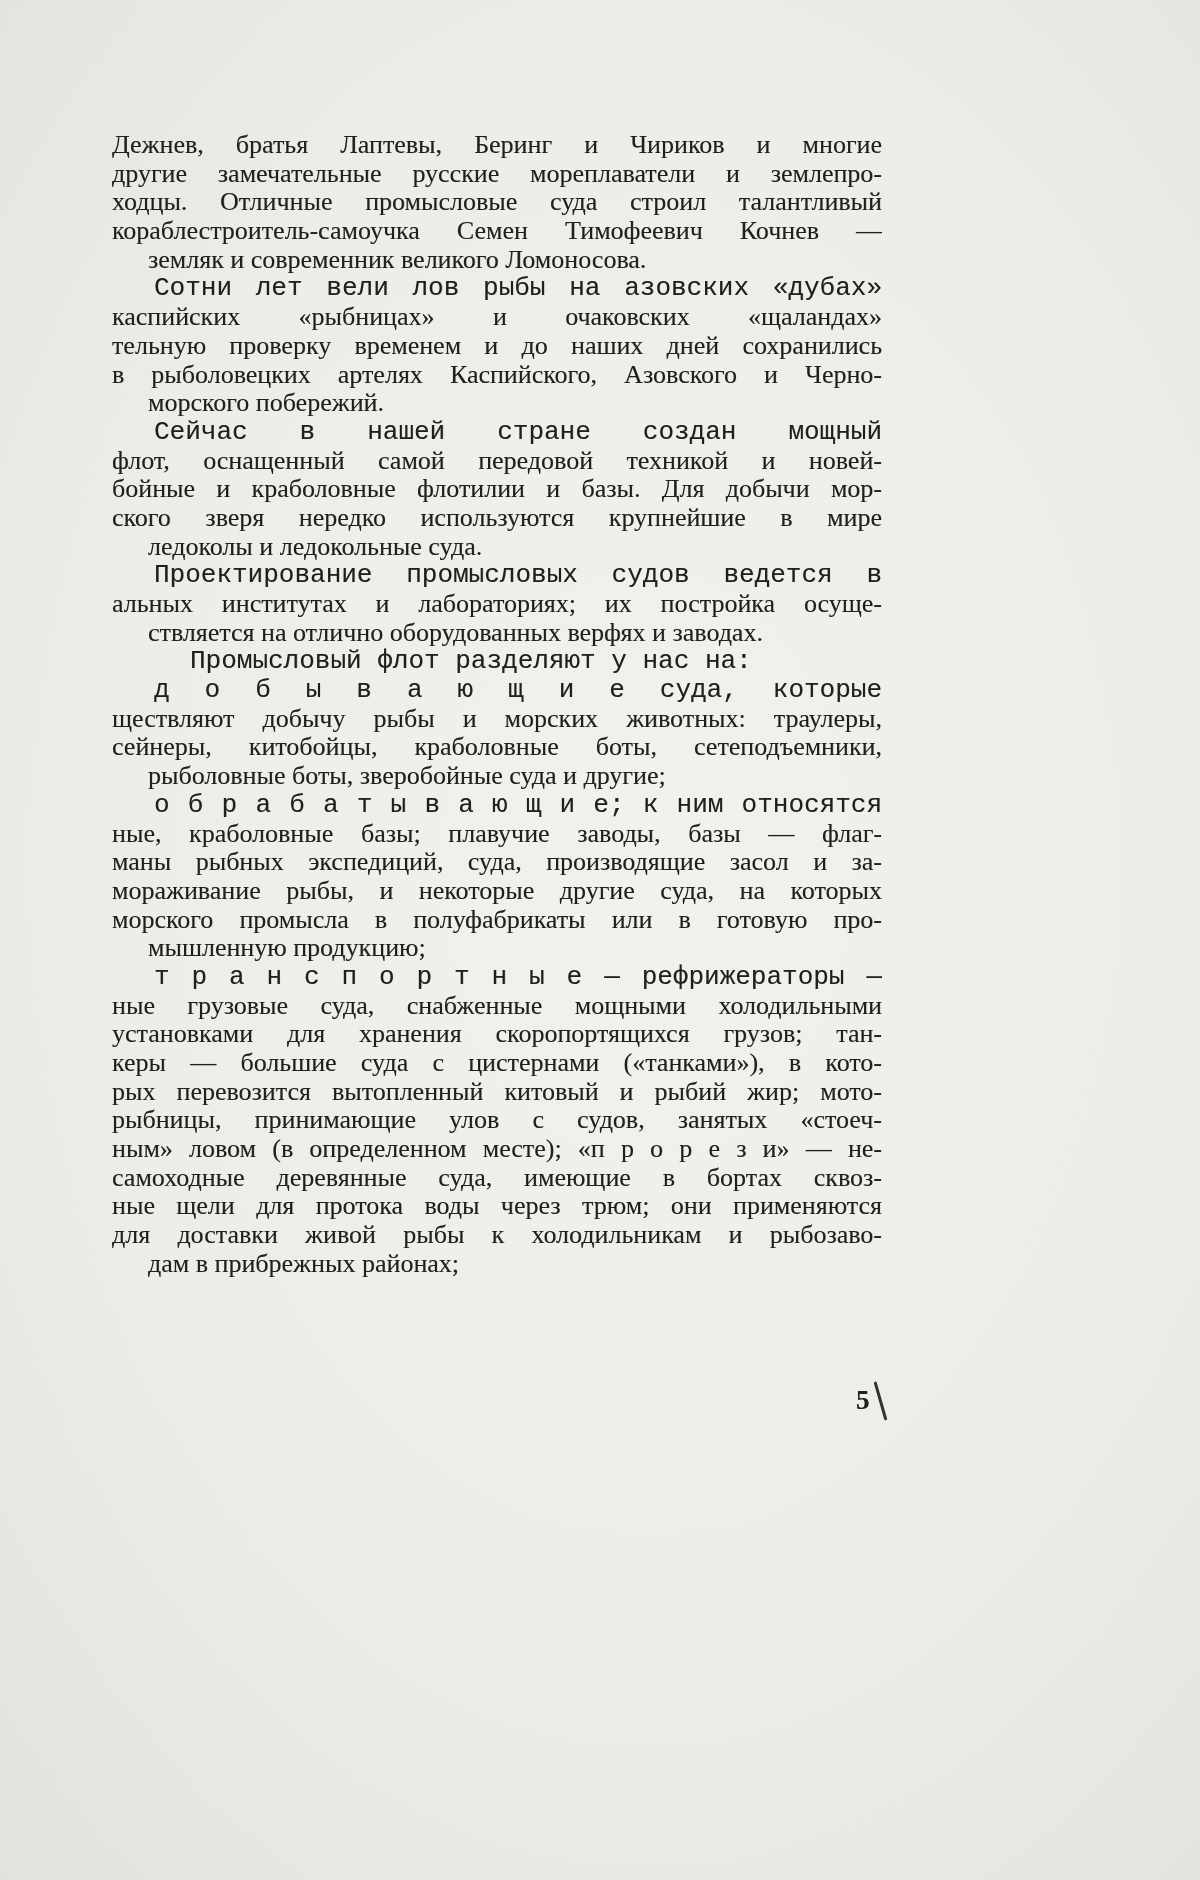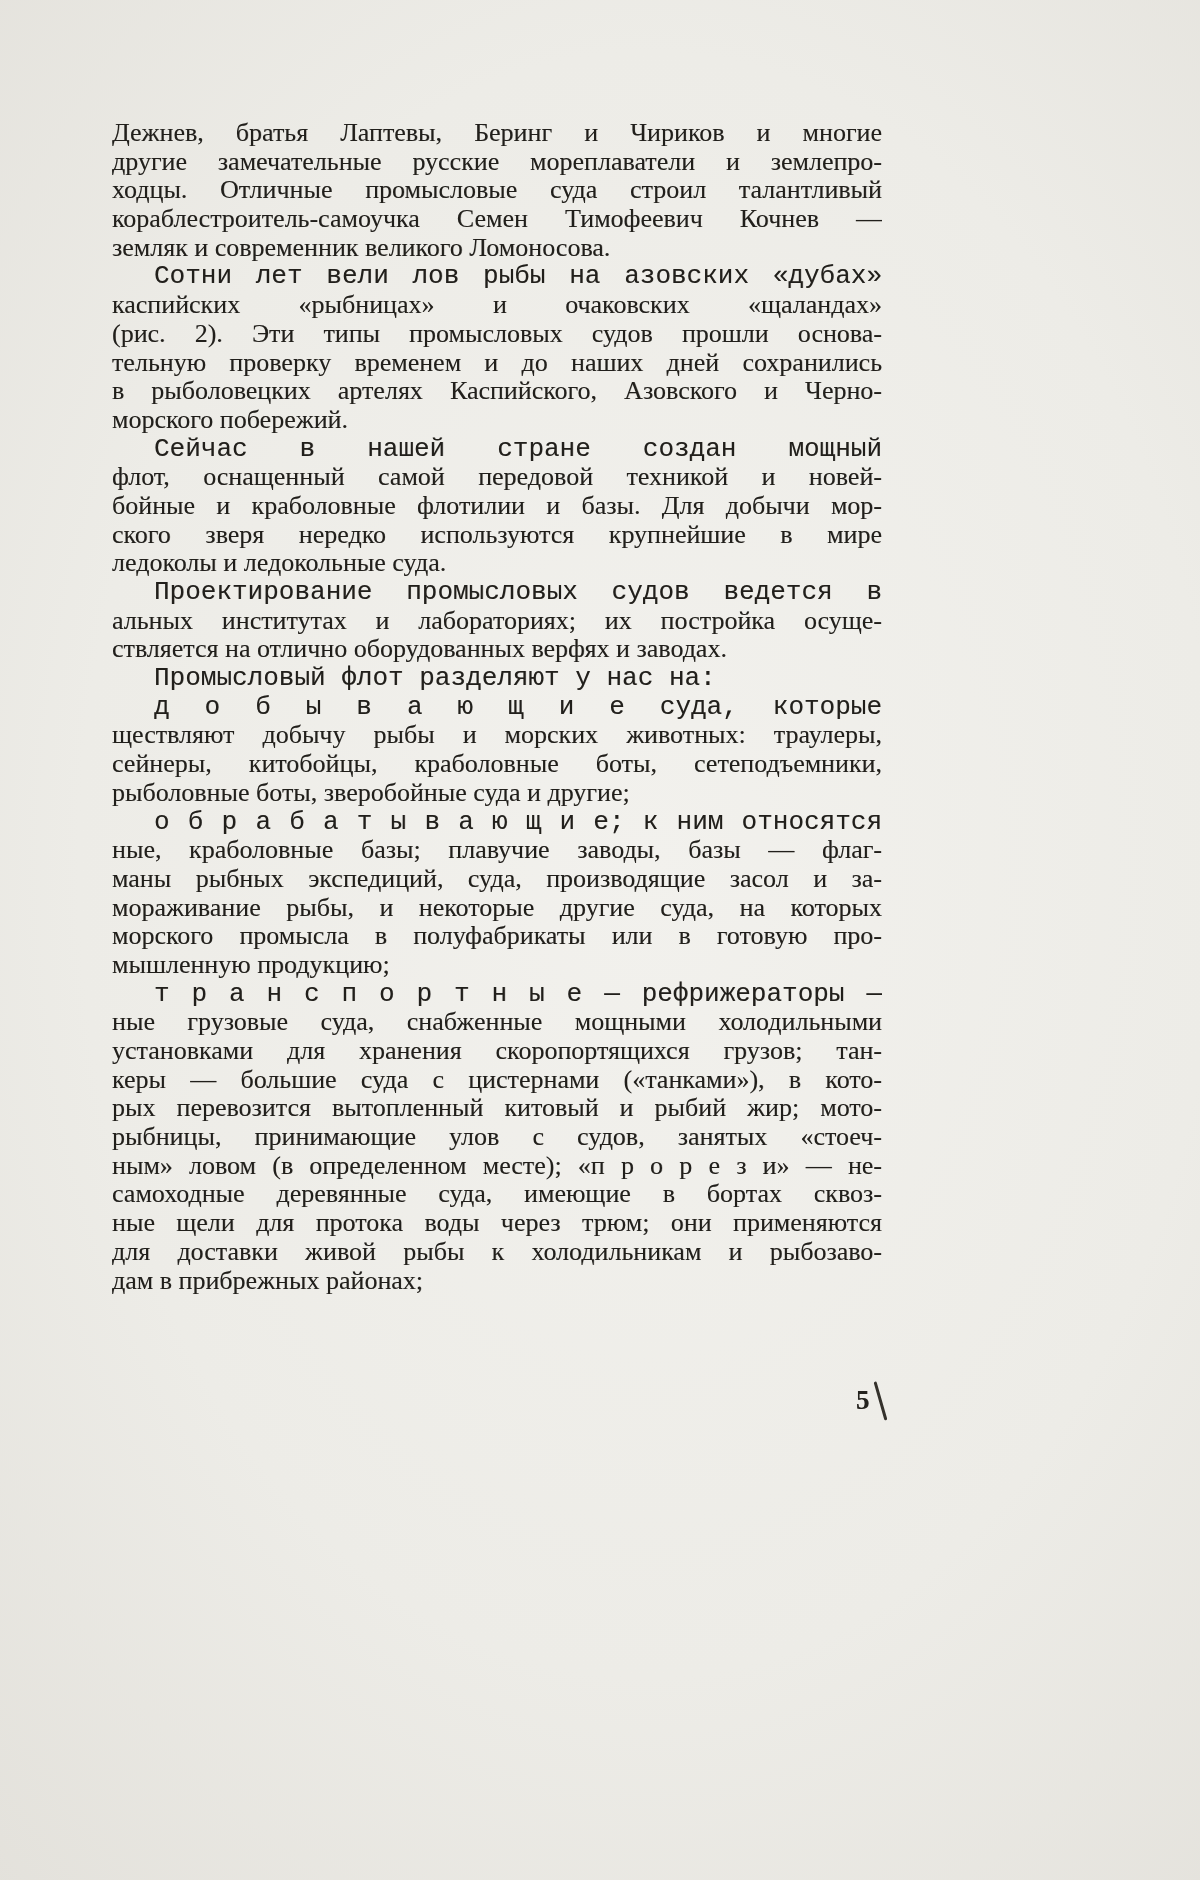--- a/index.html
+++ b/index.html
@@ -14,34 +14,35 @@
     width: 1200px;
     height: 1880px;
     background:
       radial-gradient(ellipse 980px 1400px at 54% 46%, #f2f1ed 0%, #edece7 58%, #e3e1db 100%);
     font-family: "Liberation Serif", "DejaVu Serif", serif;
     color: #211f1b;
   }
   .textblock {
     position: absolute;
     left: 112px;
-    top: 119px;
+    top: 131px;
     width: 770px;
     font-size: 26px;
     line-height: 28.7px;
     text-shadow: 0.3px 0.3px 0.6px rgba(32, 30, 26, 0.35);
   }
   .line {
     height: 28.7px;
     overflow: hidden;
     text-align: justify;
     text-align-last: justify;
   }
   .line.para-end {
     text-align-last: left;
+    margin-left: 36px;
   }
   .line.indent {
     text-indent: 42px;
     font-family: Liberation Mono, monospace;
   }
   .pagenum {
     position: absolute;
     left: 856px;
     top: 1385px;
     font-size: 27px;
@@ -65,21 +66,20 @@
 
 <div class="page">
   <div class="textblock" id="textblock">
       <div class="line">Дежнев, братья Лаптевы, Беринг и Чириков и многие</div>
       <div class="line">другие замечательные русские мореплаватели и землепро-</div>
       <div class="line">ходцы. Отличные промысловые суда строил талантливый</div>
       <div class="line">кораблестроитель-самоучка Семен Тимофеевич Кочнев —</div>
       <div class="line para-end">земляк и современник великого Ломоносова.</div>
       <div class="line indent">Сотни лет вели лов рыбы на азовских «дубах» (рис. 1),</div>
       <div class="line">каспийских «рыбницах» и очаковских «щаландах»</div>
-      <div class="line">(рис. 2). Эти типы промысловых судов прошли основа-</div>
       <div class="line">тельную проверку временем и до наших дней сохранились</div>
       <div class="line">в рыболовецких артелях Каспийского, Азовского и Черно-</div>
       <div class="line para-end">морского побережий.</div>
       <div class="line indent">Сейчас в нашей стране создан мощный промысловый</div>
       <div class="line">флот, оснащенный самой передовой техникой и новей-</div>
       <div class="line">бойные и краболовные флотилии и базы. Для добычи мор-</div>
       <div class="line">ского зверя нередко используются крупнейшие в мире</div>
       <div class="line para-end">ледоколы и ледокольные суда.</div>
       <div class="line indent">Проектирование промысловых судов ведется в специ-</div>
       <div class="line">альных институтах и лабораториях; их постройка осуще-</div>

